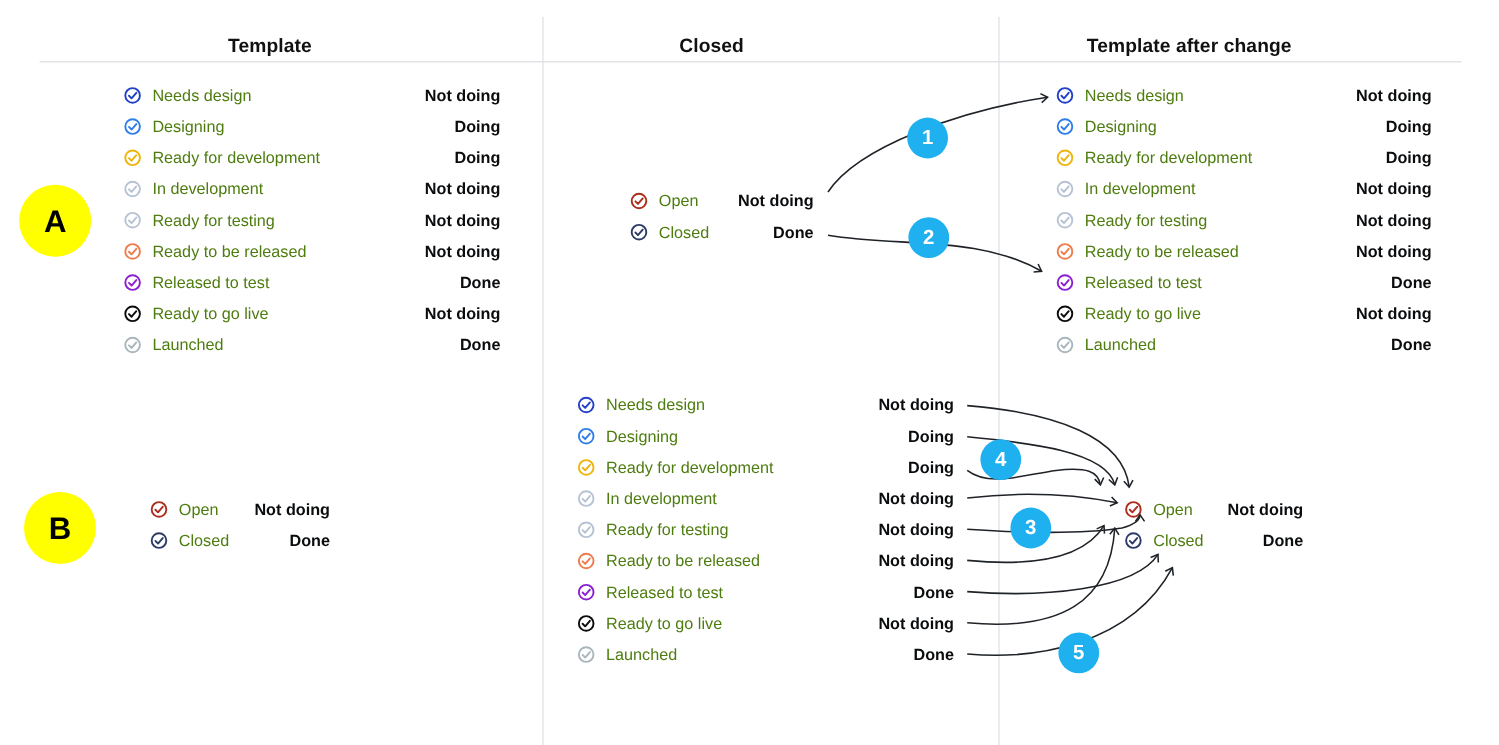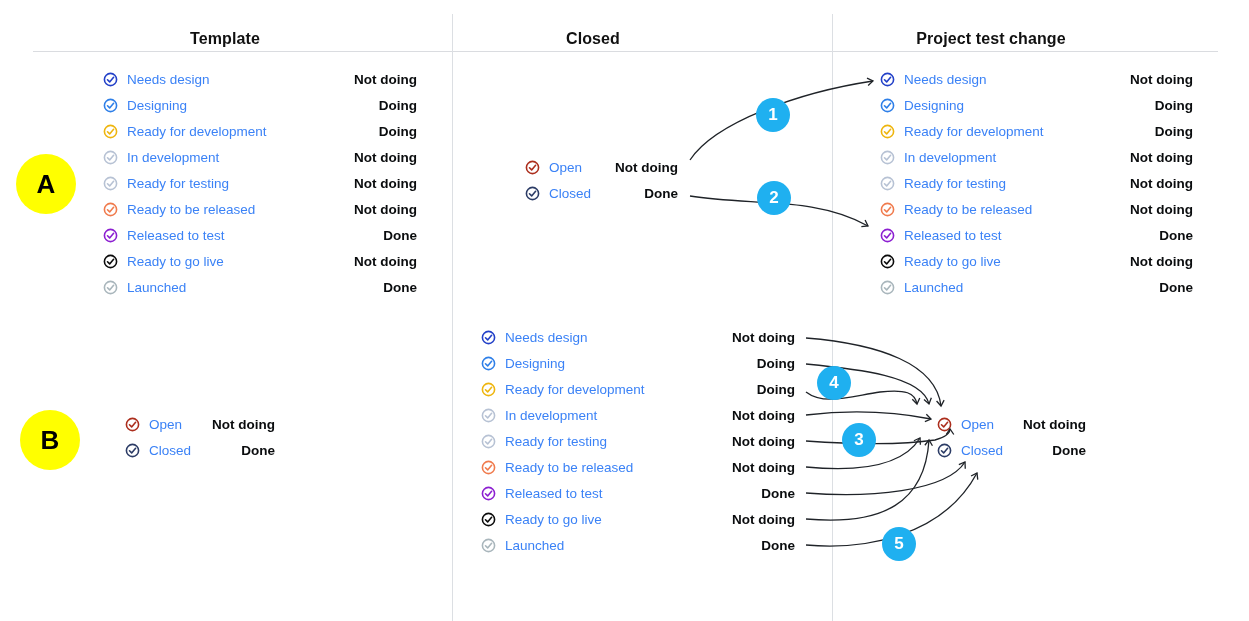--- a/index.html
+++ b/index.html
@@ -24,21 +24,21 @@
     position: absolute; top: 14px; width: 1px; height: 607px;
     background: #dcdfe3;
   }
   .status-list { position: absolute; }
   .row {
     display: flex; align-items: center; height: 26px;
   }
   .icon { width: 15px; height: 15px; flex: 0 0 15px; }
   .icon svg { display: block; width: 15px; height: 15px; }
   .lbl {
-    margin-left: 9px; font-size: 13.5px; color: #3b82f6; white-space: nowrap;
+    margin-left: 9px; font-size: 13.5px; color: #4d7c0f; white-space: nowrap;
   }
   .val {
     margin-left: auto; font-size: 13.5px; font-weight: 700; color: #0a0c0e;
     white-space: nowrap;
   }
   .section-marker {
     position: absolute; width: 60px; height: 60px; border-radius: 50%;
     background: #ffff00; color: #000;
     display: flex; align-items: center; justify-content: center;
     font-size: 26px; font-weight: 700;
@@ -54,21 +54,21 @@
   }
   #arrows path { fill: none; stroke: #1f2328; stroke-width: 1.3px; }
 </style>
 </head>
 <body>
 
 <div id="canvas">
 
   <div class="col-header" style="left:75px">Template</div>
   <div class="col-header" style="left:443px">Closed</div>
-  <div class="col-header" style="left:841px">Project test change</div>
+  <div class="col-header" style="left:841px">Template after change</div>
 
   <div class="hdr-underline"></div>
   <div class="v-divider" style="left:452px"></div>
   <div class="v-divider" style="left:832px"></div>
 
   <div class="section-marker" style="left: 16px; top: 154px; background-color: rgb(255, 255, 0);">A</div>
   <div class="section-marker" style="left: 20px; top: 410px; background-color: rgb(255, 255, 0);">B</div>
 
   <div class="status-list" style="left:103px; top:66px; width:314px">
     <div class="row">

